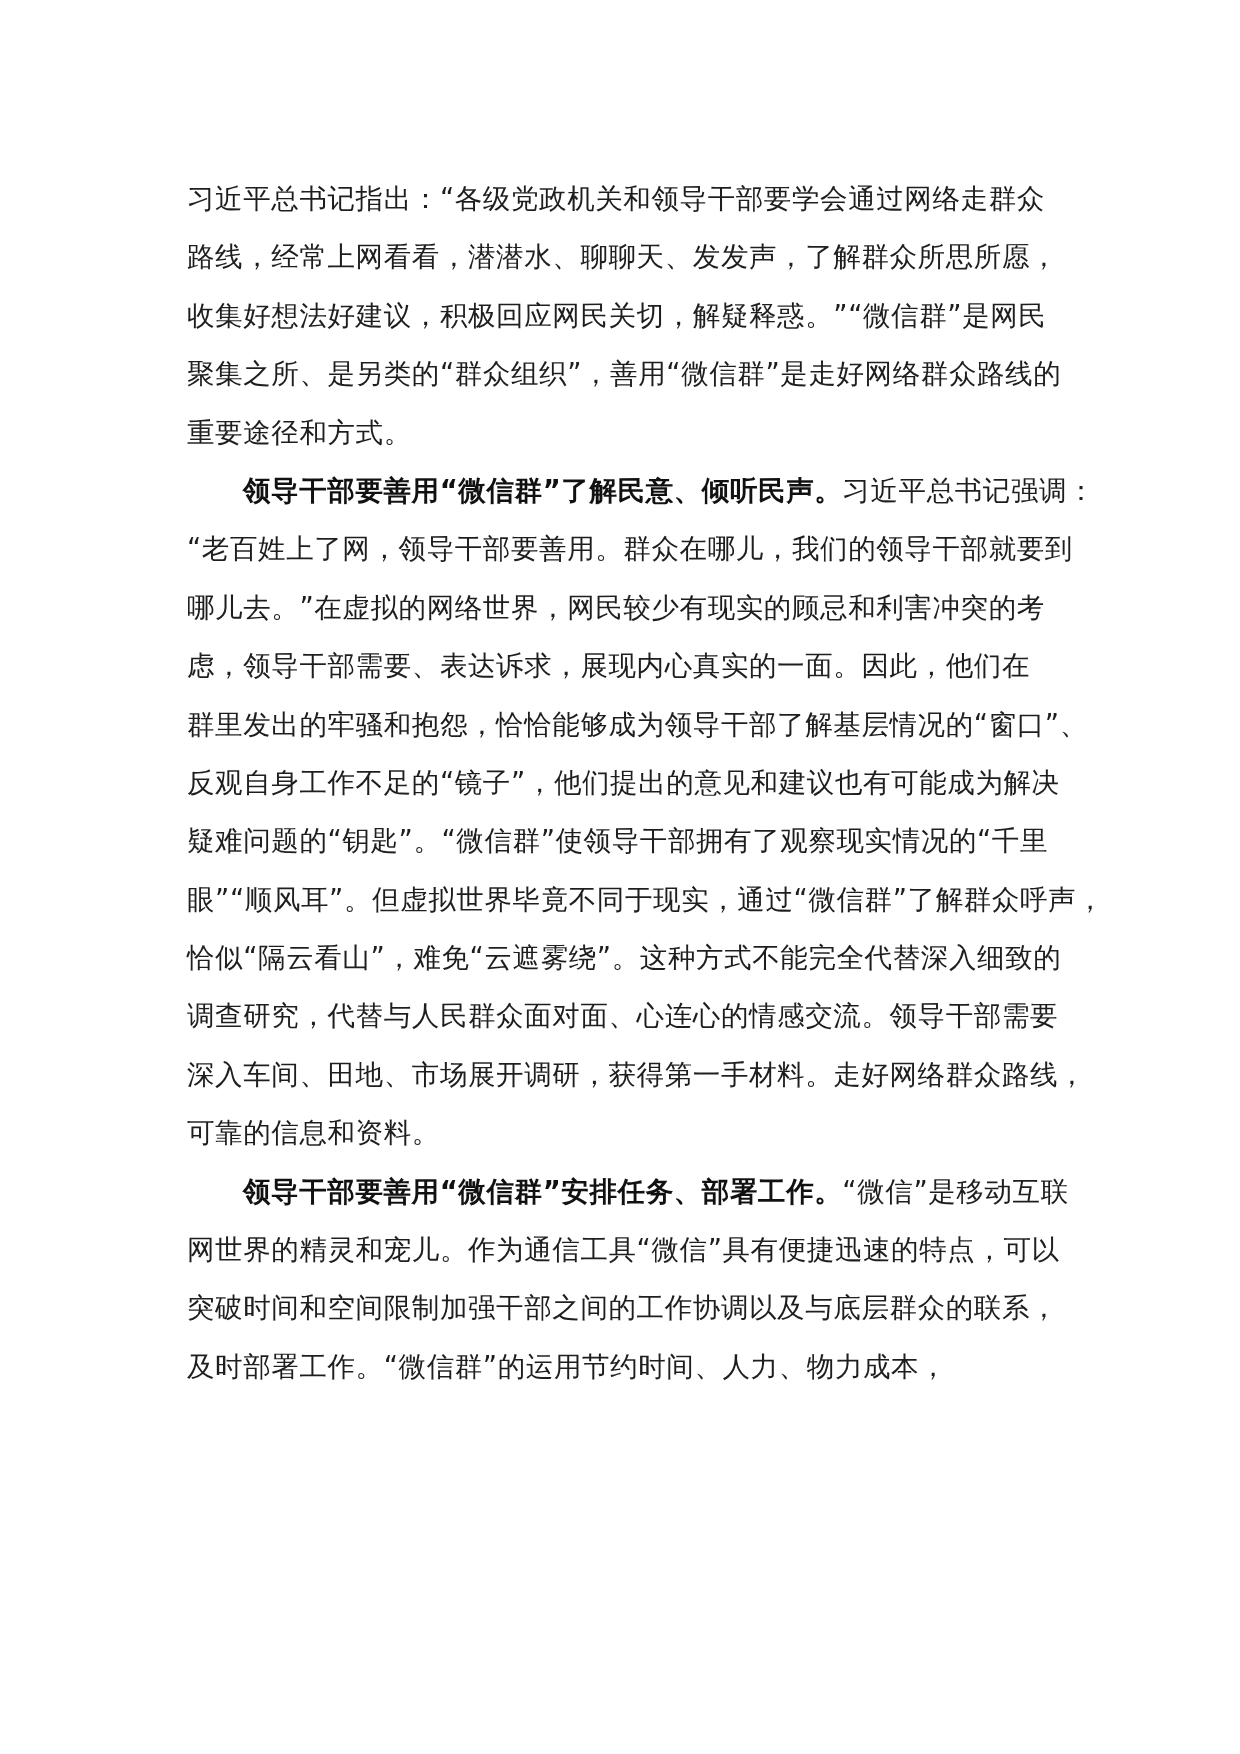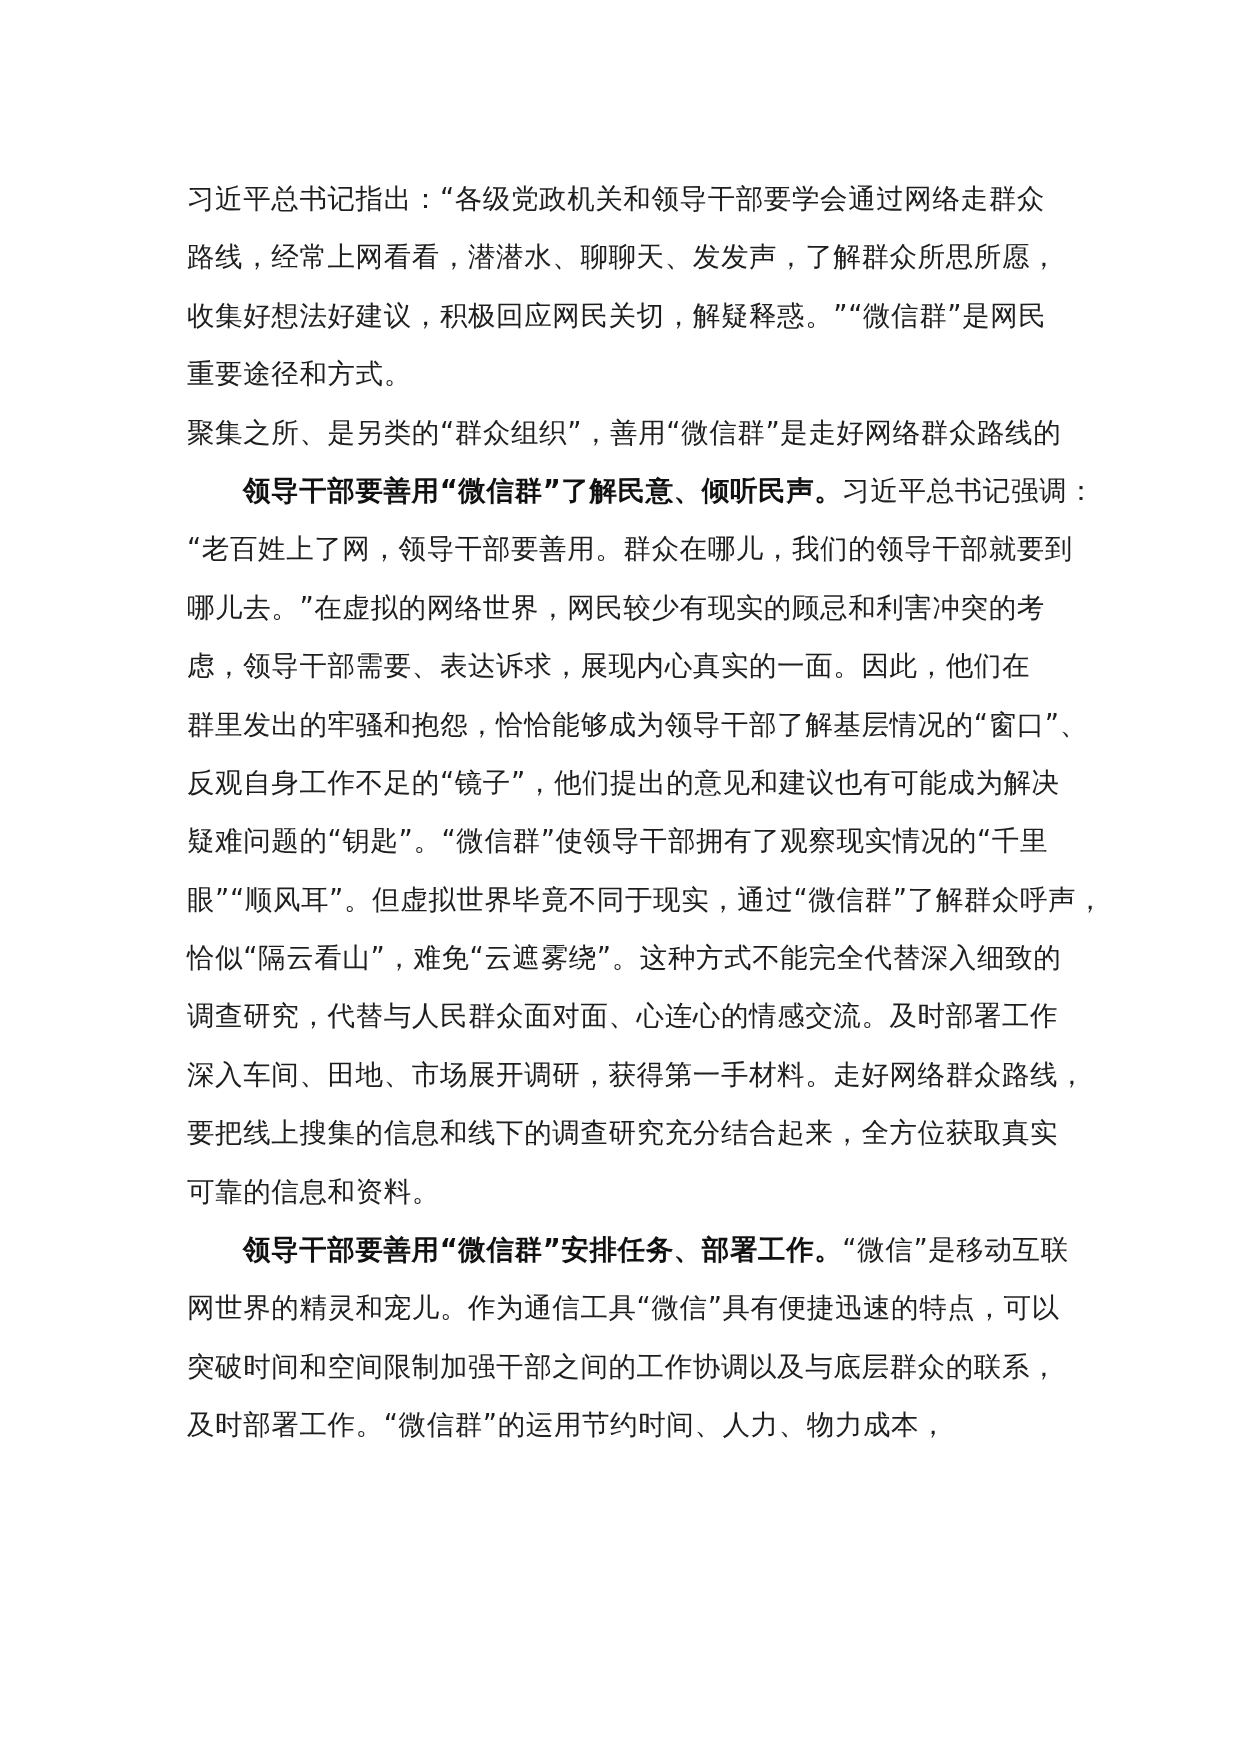--- a/index.html
+++ b/index.html
@@ -23,37 +23,36 @@
 </head>
 <body>
 
 <div class="page">
   <div class="text-block">
 
     <div>
       <span class="line">习近平总书记指出：“各级党政机关和领导干部要学会通过网络走群众</span>
       <span class="line">路线，经常上网看看，潜潜水、聊聊天、发发声，了解群众所思所愿，</span>
       <span class="line">收集好想法好建议，积极回应网民关切，解疑释惑。”“微信群”是网民</span>
+      <span class="line">聚集之所、是另类的“群众组织”，善用“微信群”是走好网络群众路线的</span>
       <span class="line">重要途径和方式。</span>
-      <span class="line">聚集之所、是另类的“群众组织”，善用“微信群”是走好网络群众路线的</span>
     </div>
 
     <div>
       <span class="line indent"><span class="bold">领导干部要善用“微信群”了解民意、倾听民声。</span><span>习近平总书记强调：</span></span>
       <span class="line">“老百姓上了网，领导干部要善用。群众在哪儿，我们的领导干部就要到</span>
       <span class="line">哪儿去。”在虚拟的网络世界，网民较少有现实的顾忌和利害冲突的考</span>
       <span class="line">虑，领导干部需要、表达诉求，展现内心真实的一面。因此，他们在</span>
       <span class="line">群里发出的牢骚和抱怨，恰恰能够成为领导干部了解基层情况的“窗口”、</span>
       <span class="line">反观自身工作不足的“镜子”，他们提出的意见和建议也有可能成为解决</span>
       <span class="line">疑难问题的“钥匙”。“微信群”使领导干部拥有了观察现实情况的“千里</span>
       <span class="line">眼”“顺风耳”。但虚拟世界毕竟不同于现实，通过“微信群”了解群众呼声，</span>
       <span class="line">恰似“隔云看山”，难免“云遮雾绕”。这种方式不能完全代替深入细致的</span>
-      <span class="line">调查研究，代替与人民群众面对面、心连心的情感交流。及时部署工作</span>
+      <span class="line">调查研究，代替与人民群众面对面、心连心的情感交流。领导干部需要</span>
       <span class="line">深入车间、田地、市场展开调研，获得第一手材料。走好网络群众路线，</span>
-      <span class="line">要把线上搜集的信息和线下的调查研究充分结合起来，全方位获取真实</span>
       <span class="line">可靠的信息和资料。</span>
     </div>
 
     <div>
       <span class="line indent"><span class="bold">领导干部要善用“微信群”安排任务、部署工作。</span><span>“微信”是移动互联</span></span>
       <span class="line">网世界的精灵和宠儿。作为通信工具“微信”具有便捷迅速的特点，可以</span>
       <span class="line">突破时间和空间限制加强干部之间的工作协调以及与底层群众的联系，</span>
       <span class="line">及时部署工作。“微信群”的运用节约时间、人力、物力成本，</span>
     </div>
 

